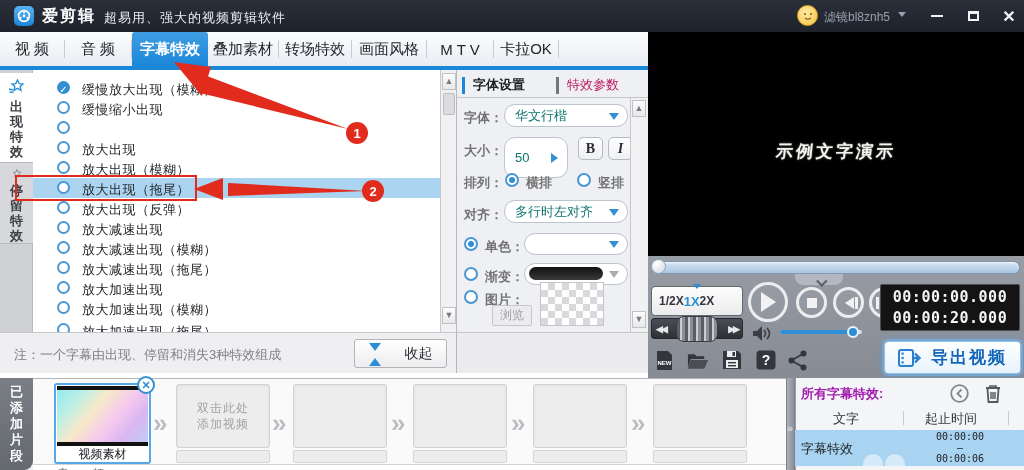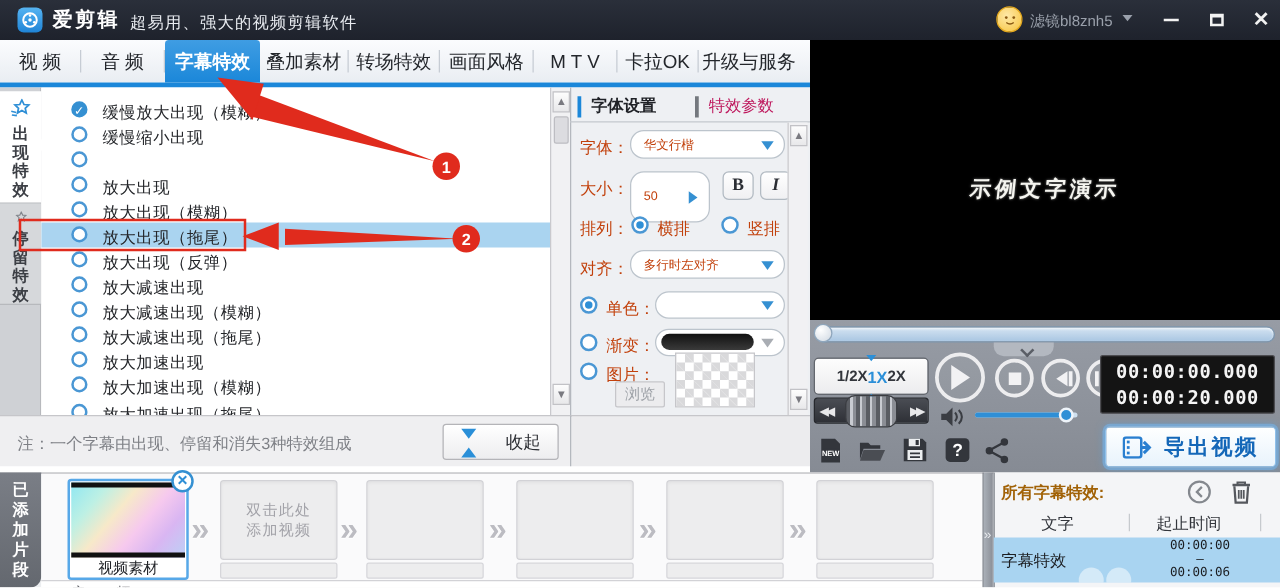--- a/index.html
+++ b/index.html
@@ -61,23 +61,23 @@
   .hg-top { position:absolute; border:6px solid transparent; border-top:8px solid #2a8fd8; }
   .hg-bot { position:absolute; top:9px; border:6px solid transparent; border-bottom:8px solid #2a8fd8; }
 
   
   .font-panel { left:456px; top:70px; width:192px; height:262px; background:#eef0f3; border-left:1px solid #b4b8be; }
   .fp-tabs { left:456px; top:73px; width:192px; height:25px; border-bottom:1px solid #c4c8ce; }
   .fp-tab { position:absolute; top:2px; height:20px; font-size:13px; color:#be185d; display:flex; align-items:center; }
   .fp-tab .bar { width:3px; height:17px; margin-right:8px; background:#74787e; }
   .fp-tab.active { font-weight:bold; color:#202227; }
   .fp-tab.active .bar { background:#1b87d9; }
-  .fp-label { position:absolute; font-size:13px; color:#c2410c; }
+  .fp-label { position:absolute; font-size:13px; color:#737373;font-weight:bold; }
   .fp-select { position:absolute; background:#fff; border:1px solid #bcc4cc; border-radius:11px; display:flex; align-items:center; }
-  .fp-select .val { font-size:10px; color:#c2410c; margin-left:10px; flex:1; }
+  .fp-select .val { font-size:13px; color:#0f766e; margin-left:10px; flex:1; }
   .caret-dn { width:0; height:0; border:5px solid transparent; border-top:7px solid #3590d2; margin-right:8px; margin-top:6px; }
   .caret-dn.gray { border-top-color:#a9adb3; }
   .caret-rt { width:0; height:0; border:5px solid transparent; border-left:7px solid #3590d2; margin-right:4px; margin-left:4px; }
   .fmt-btn { position:absolute; width:25px; height:23px; background:linear-gradient(#fff,#f0f0f2); border:1px solid #b2bac2; border-radius:5px;
              font-family:"Liberation Serif", serif; font-size:14px; font-weight:bold; color:#2a2d33; text-align:center; line-height:21px; }
   .radio { position:absolute; width:14px; height:14px; border-radius:50%; border:2px solid #4a97d4; background:#fff; }
   .radio.on::after { content:""; position:absolute; left:2px; top:2px; width:6px; height:6px; border-radius:50%; background:#2f8fd6; }
   .swatch-black { position:absolute; left:4px; top:3px; width:74px; height:13px; border-radius:7px; background:linear-gradient(#111,#3a3a3a); }
   .checker { left:540px; top:282px; width:64px; height:44px; border:1px solid #c6c6ca; background-color:#fff;
              background-image:linear-gradient(45deg,#d9d9db 25%,transparent 25%,transparent 75%,#d9d9db 75%),
@@ -94,21 +94,21 @@
   .sample-text { left:648px; top:140px; width:376px; text-align:center; color:#f5f5f0; font-size:17px; font-weight:bold;
                  font-family:"DejaVu Serif", serif; letter-spacing:3px; transform:skewX(-6deg);
                  text-shadow:0 0 2px rgba(255,255,255,.55); }
   .controls { left:648px; top:256px; width:376px; height:122px; background:linear-gradient(#979ca5,#868b94); }
   .seekbar { left:652px; top:261px; width:368px; height:13px; border-radius:7px; border:1px solid #7d96ae;
              background:linear-gradient(#d5e4f2,#a9c6e2); box-shadow:inset 0 1px 2px rgba(255,255,255,.8); }
   .seek-thumb { left:651px; top:259px; width:15px; height:15px; border-radius:50%; background:radial-gradient(circle at 35% 30%,#fff,#cfd8e2); border:1px solid #8fa6bc; }
   .notch { left:795px; top:274px; width:48px; height:11px; background:#b3b8c0; border-radius:0 0 8px 8px; text-align:center; }
   .notch i { display:inline-block; width:8px; height:8px; border-right:2px solid #5a5e66; border-bottom:2px solid #5a5e66; transform:rotate(45deg) translateY(-4px); }
   .speedbox { left:651px; top:286px; width:92px; height:30px; background:linear-gradient(#fdfdfd,#ececee); border:1px solid #63676e; border-radius:4px;
-              display:flex; align-items:center; justify-content:center; padding:0 7px; }
+              display:flex; align-items:center; justify-content:flex-start; padding:0 7px; }
   .speedbox span { font-size:12px; font-weight:bold; color:#33363c; }
   .speedbox span.on { color:#2b8fd8; font-size:13px; }
   .spd-mark-top { left:693px; top:284px; width:0; height:0; border:4px solid transparent; border-top:5px solid #2b8fd8; }
   .spd-mark-bot { left:693px; top:311px; width:0; height:0; border:4px solid transparent; border-bottom:5px solid #2b8fd8; }
   .scrub { left:651px; top:318px; width:92px; height:21px; background:linear-gradient(#4a4d54,#2e3036); border:1px solid #26282d; border-radius:3px;
            display:flex; align-items:center; justify-content:space-between; padding:0 4px; }
   .scrub .chev { color:#e8e8ea; font-size:9px; letter-spacing:-2px; font-weight:bold; }
   .scrub-knob { position:absolute; left:24px; top:-3px; width:42px; height:26px; border-radius:8px;
                 background:repeating-linear-gradient(90deg,#5a5d63 0 3px,#c9ccd2 3px 5px,#8b8e95 5px 8px); border:1px solid #3a3c41; }
   .pbtn { border-radius:50%; border:3px solid #ededef; display:flex; align-items:center; justify-content:center; background:rgba(255,255,255,.04); }
@@ -154,21 +154,21 @@
   .slot span { font-size:12px; color:#a2a2a8; line-height:16px; letter-spacing:1px; }
   .slot-label { position:absolute; top:450px; width:94px; height:13px; background:#ededee; border:1px solid #d6d6da; border-radius:2px; }
   .tl-arrow { position:absolute; top:408px; font-size:26px; color:#bcbcc2; text-shadow:0 1px 0 #fff; font-weight:bold; }
   .audio-strip { left:33px; top:464px; width:753px; height:6px; background:#fff; border-top:1px solid #d2d2d6; overflow:hidden; }
   .audio-strip span { position:absolute; left:24px; top:1px; font-size:12px; color:#5e6066; letter-spacing:10px; }
   .divider { left:786px; top:378px; width:9px; height:92px; background:linear-gradient(90deg,#aab0b8,#8c9098); border-left:1px solid #7e828a; border-right:1px solid #7e828a; }
   .divider span { position:absolute; left:0px; top:44px; color:#e8eaee; font-size:11px; }
 
   
   .sub-panel { left:795px; top:378px; width:229px; height:92px; background:#f4f5f7; border-left:1px solid #999da3; }
-  .sub-header { left:801px; top:385px; font-size:13px; font-weight:bold; color:#a16207; }
+  .sub-header { left:801px; top:385px; font-size:13px; font-weight:bold; color:#a21caf; }
   .sub-cols { left:795px; top:406px; width:229px; height:24px; }
   .sub-col { position:absolute; top:4px; font-size:13px; color:#33363c; }
   .col-sep { position:absolute; top:5px; width:1px; height:14px; background:#c6cace; }
   .sub-row { left:795px; top:430px; width:229px; height:36px; background:#a9d4f1; overflow:hidden; }
   .sub-row .txt { position:absolute; left:6px; top:10px; font-size:13px; color:#1c1e22; }
   .sub-time { position:absolute; left:110px; top:1px; width:110px; text-align:center; font-family:"DejaVu Sans Mono", monospace; font-size:10px; color:#1c1e22; line-height:11px; }
   .wm-circle { position:absolute; border-radius:50%; background:rgba(255,255,255,.5); width:20px; height:20px; }
 
   
   #anno { left:0; top:0; width:1024px; height:470px; pointer-events:none; z-index:50; }
@@ -217,21 +217,20 @@
     <div class="nav-tab" style="width:70px">叠加素材</div>
     <div class="nav-sep"></div>
     <div class="nav-tab" style="width:72px">转场特效</div>
     <div class="nav-sep"></div>
     <div class="nav-tab" style="width:74px">画面风格</div>
     <div class="nav-sep"></div>
     <div class="nav-tab" style="width:66px">M T V</div>
     <div class="nav-sep"></div>
     <div class="nav-tab" style="width:64px">卡拉OK</div>
     <div class="nav-sep"></div>
-    <div class="nav-tab" style="width:80px">升级与服务</div>
   </div>
   <div class="abs video-top-black"></div>
   <div class="abs navbar-underline"></div>
 
   <div class="abs cat-sidebar">
     <div class="abs cat-tab cat1">
       <svg width="17" height="16" viewBox="0 0 17 16">
           <path d="M9.5 1 l1.7 3.6 3.8.4-2.8 2.6.8 3.8-3.5-2-3.5 2 .8-3.8L4 5l3.8-.4z" fill="none" stroke="#2f8fd6" stroke-width="1.4"></path>
           <path d="M1 10 l4 1" stroke="#2f8fd6" stroke-width="1.4"></path>
           <path d="M1.5 13 l4 .5" stroke="#2f8fd6" stroke-width="1.4"></path>

